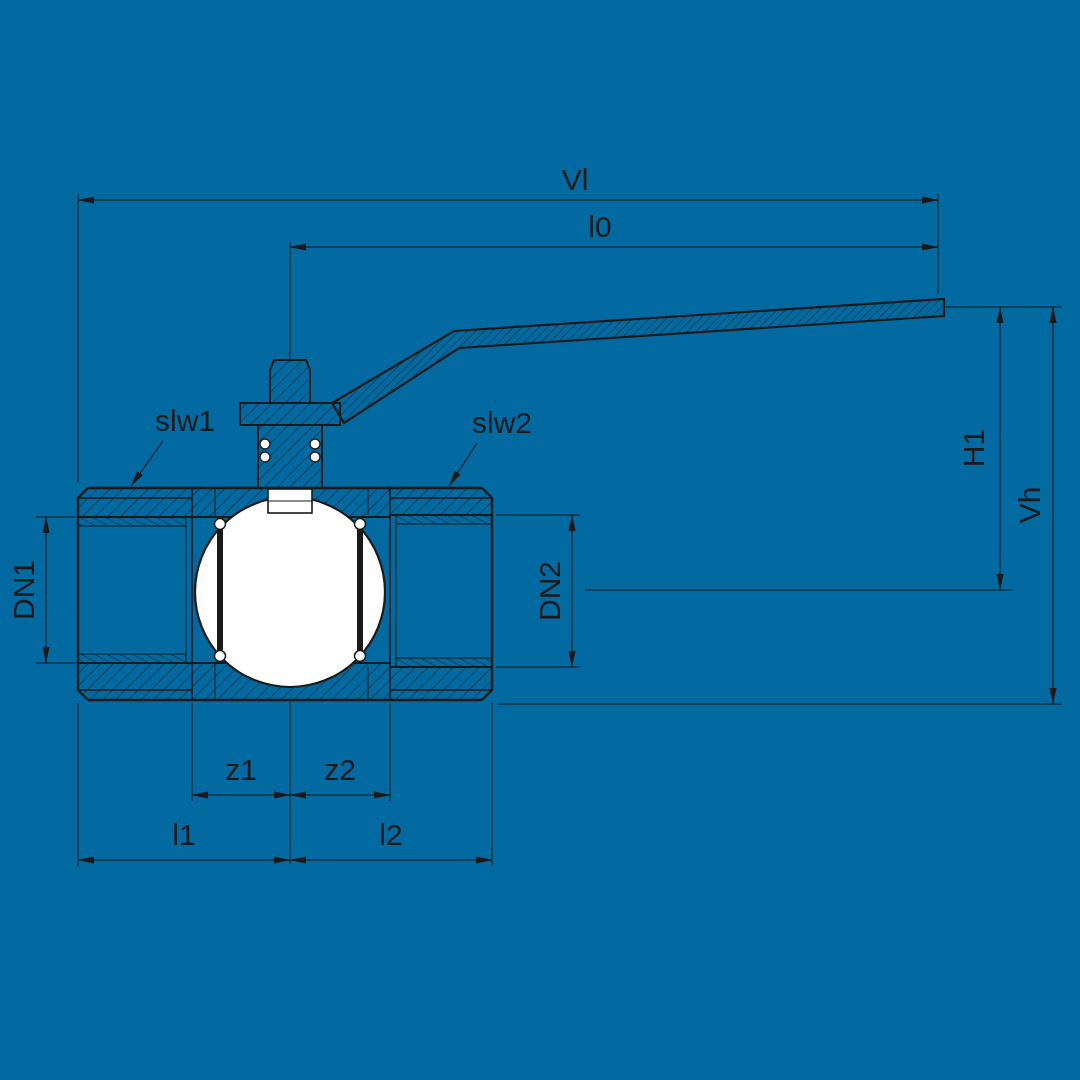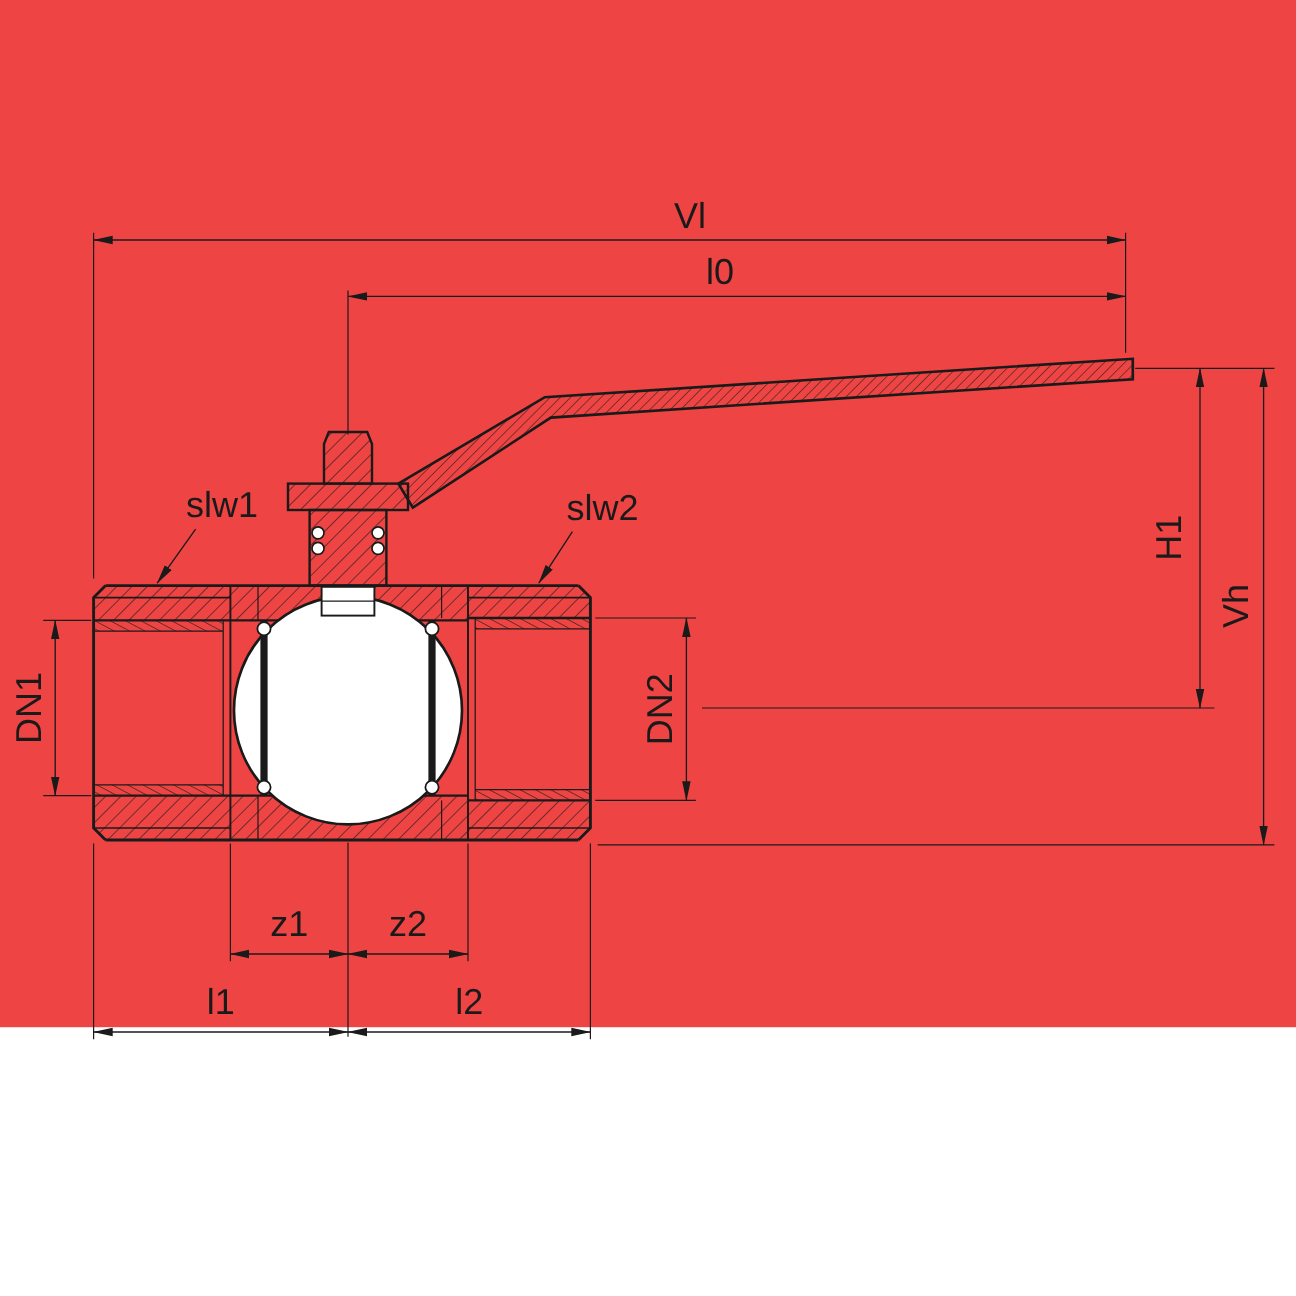--- a/index.html
+++ b/index.html
@@ -5,22 +5,22 @@
   html, body {
     margin: 0;
     padding: 0;
     background: #ffffff;
     width: 1080px;
     height: 1080px;
     overflow: hidden;
   }
   .canvas-wrap {
     width: 1080px;
-    height: 856px;
-    background: #ef4444;
+    height: 1080px;
+    background: #0369a1;
   }
   svg text {
     font-family: "Liberation Sans", sans-serif;
     font-size: 30px;
     fill: #1a1a1a;
   }
   .dim-label { text-anchor: middle; }
   .thin  { stroke: #1a1a1a; stroke-width: 1;   fill: none; }
   .dim   { stroke: #1a1a1a; stroke-width: 1.1; fill: none; }
   .med   { stroke: #1a1a1a; stroke-width: 1.4; fill: none; }

